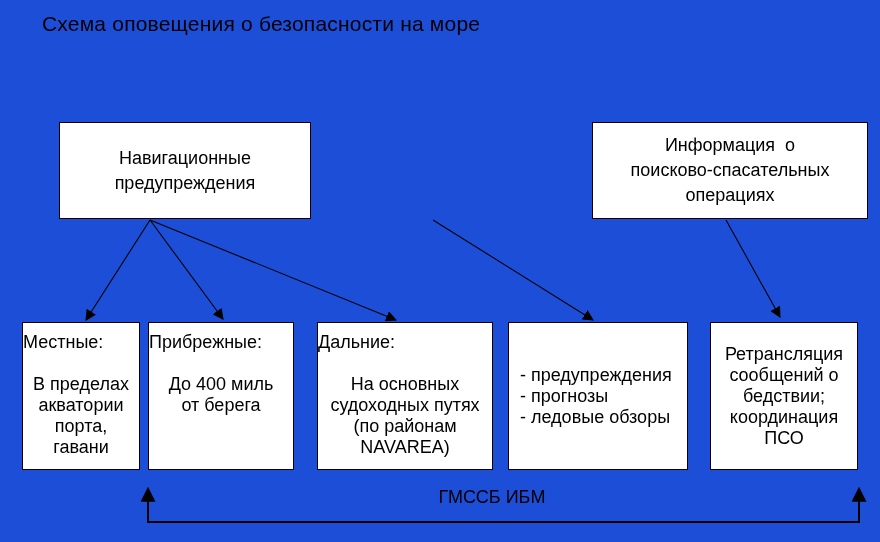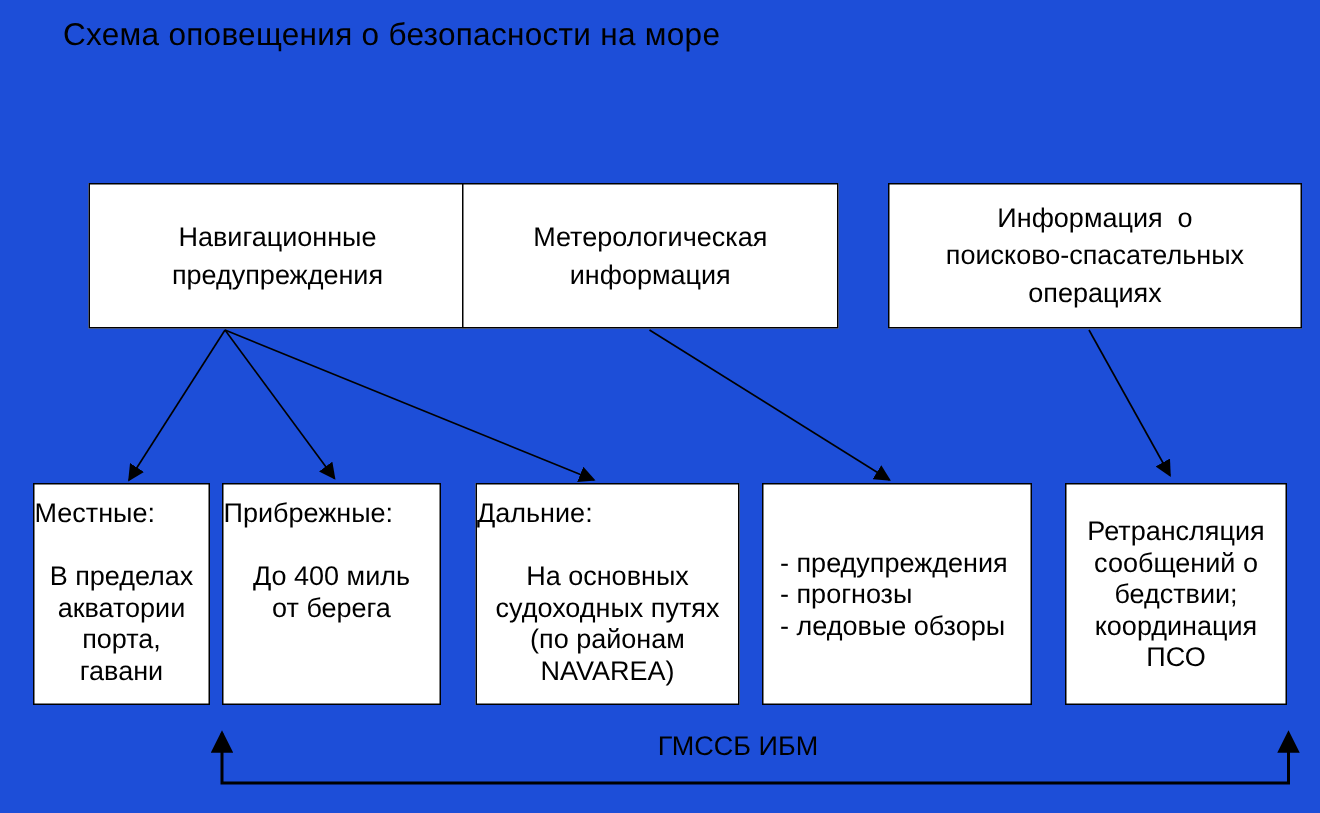--- a/index.html
+++ b/index.html
@@ -104,24 +104,20 @@
 <body>
 
 <div class="canvas">
 
   <h1 class="title">Схема оповещения о безопасности на море</h1>
 
   <div class="box top-row" id="t1">
     <div class="box-label">Навигационные
 предупреждения</div>
   </div>
-  <div class="box top-row" id="t2">
-    <div class="box-label">Метерологическая
-информация</div>
-  </div>
   <div class="box top-row" id="t3">
     <div class="box-label">Информация  о
 поисково-спасательных
 операциях</div>
   </div>
 
   <div class="box bottom-row" id="b1">
     <div class="heading">Местные:</div>
     <div class="body">В пределах
 акватории

